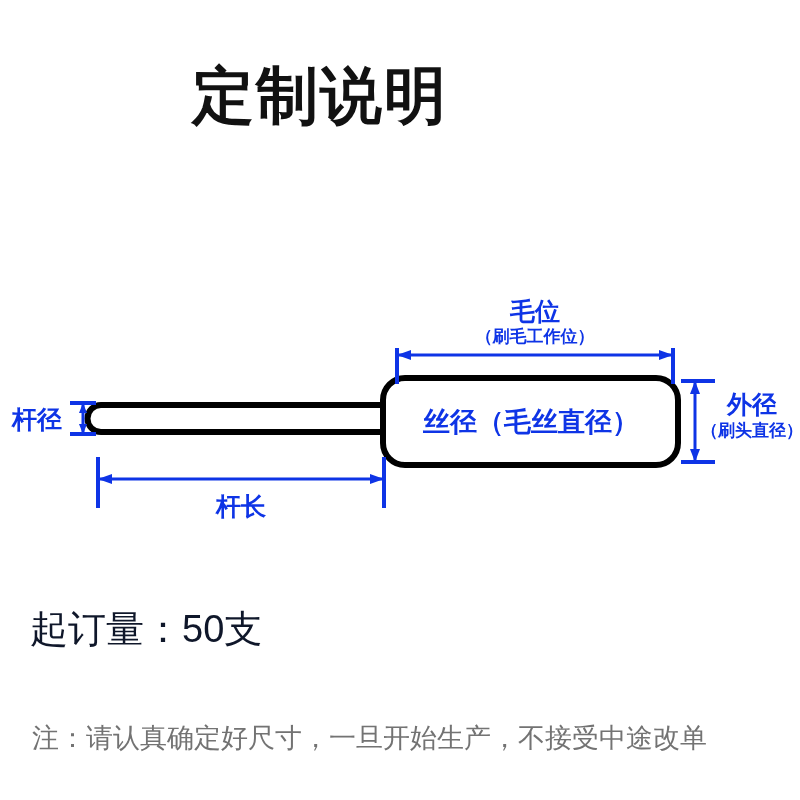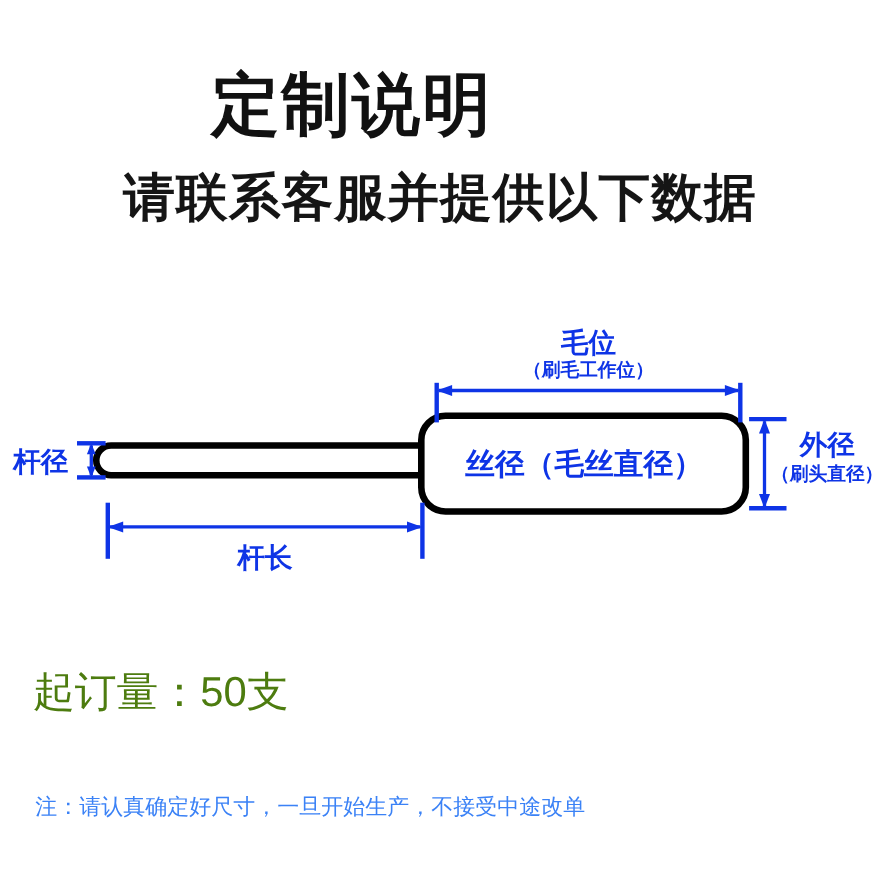--- a/index.html
+++ b/index.html
@@ -45,48 +45,47 @@
     position: absolute;
     left: 0;
     top: 280px;
     width: 800px;
     height: 260px;
   }
   .order-line {
     position: absolute;
     font-size: 38px;
     font-weight: 400;
-    color: #4d7c0f;
+    color: #0f172a;
     white-space: nowrap;
     letter-spacing: 0px;
     text-align: center;
   }
   .order-moq  { left: 30px; top: 604px; }
   .order-lead { left: 30px; top: 654px; }
   .note-line {
     position: absolute;
     left: 32px;
     top: 720px;
-    font-size: 20px;
+    font-size: 27px;
     font-weight: 400;
-    color: #3b82f6;
+    color: #737373;
     white-space: nowrap;
   }
   .svg-label-lg   { font-size: 25px; font-weight: 700; }
   .svg-label-sm   { font-size: 17px; font-weight: 700; }
   .svg-label-body { font-size: 27px; font-weight: 700; }
 </style>
 </head>
 <body>
 
 <div id="page">
 
   <div class="title">定制说明</div>
 
-  <div class="subtitle">请联系客服并提供以下数据</div>
 
   <svg id="diagram" viewBox="0 0 800 260">
 
     <path d="M 396 125 L 101 125 A 13.5 13.5 0 0 0 101 152 L 396 152" fill="none" stroke="#000000" stroke-width="6" stroke-linecap="butt"></path>
 
     <rect x="383" y="98" width="295" height="87" rx="22" ry="22" fill="#ffffff" stroke="#000000" stroke-width="6"></rect>
 
     <line x1="397" y1="68" x2="397" y2="104" stroke="#0e34e6" stroke-width="4"></line>
     <line x1="673" y1="68" x2="673" y2="104" stroke="#0e34e6" stroke-width="4"></line>
 

